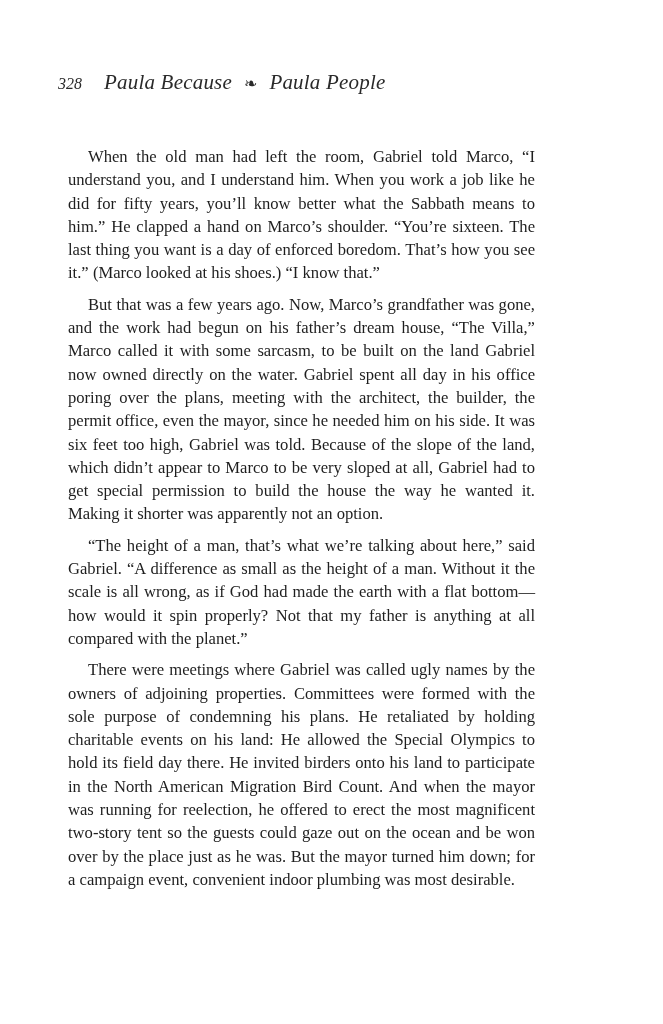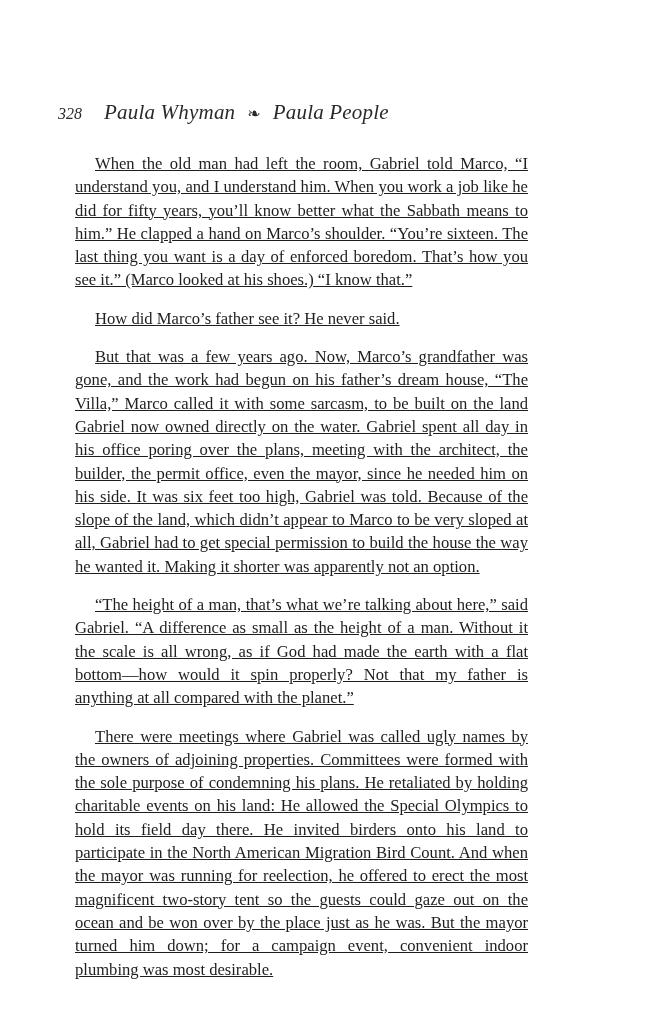--- a/index.html
+++ b/index.html
@@ -2,41 +2,39 @@
 <html><head>
 <meta charset="utf-8">
 <style>
   html, body { margin: 0; padding: 0; background: #ffffff; }
   body { width: 663px; height: 1024px; position: relative; overflow: hidden; }
   .header {
     position: absolute; left: 58px; top: 70px;
     display: flex; align-items: baseline;
     font-family: "Liberation Serif", serif; font-style: italic;
     color: #2a2a2a;
-    margin-top: 30px;
   }
   .page-num { font-size: 16px; margin-right: 22px; }
   .author, .title { font-size: 21px; letter-spacing: 0.2px; }
   .ornament { font-size: 16px; margin: 0 12px; font-style: normal; }
   .body-text {
     position: absolute; left: 60px; top: 137px; width: 483px;
     font-family: "Liberation Serif", serif; font-size: 16.6px;
     line-height: 23.3px; color: #1e1e1e; text-align: justify;
   }
-  .body-text p { margin: 15px; text-indent: 20px; text-decoration: underline; }
+  .body-text p { margin: 8px; text-indent: 20px; }
 </style>
 </head>
 <body>
 
 <div class="header">
   <span class="page-num">328</span>
-  <span class="author">Paula Whyman</span>
+  <span class="author">Paula Because</span>
   <span class="ornament">❧</span>
   <span class="title">Paula People</span>
 </div>
 
 <div class="body-text">
   <p>When the old man had left the room, Gabriel told Marco, “I understand you, and I understand him. When you work a job like he did for fifty years, you’ll know better what the Sabbath means to him.” He clapped a hand on Marco’s shoulder. “You’re sixteen. The last thing you want is a day of enforced boredom. That’s how you see it.” (Marco looked at his shoes.) “I know that.”</p>
-  <p>How did Marco’s father see it? He never said.</p>
   <p>But that was a few years ago. Now, Marco’s grandfather was gone, and the work had begun on his father’s dream house, “The Villa,” Marco called it with some sarcasm, to be built on the land Gabriel now owned directly on the water. Gabriel spent all day in his office poring over the plans, meeting with the architect, the builder, the permit office, even the mayor, since he needed him on his side. It was six feet too high, Gabriel was told. Because of the slope of the land, which didn’t appear to Marco to be very sloped at all, Gabriel had to get special permission to build the house the way he wanted it. Making it shorter was apparently not an option.</p>
   <p>“The height of a man, that’s what we’re talking about here,” said Gabriel. “A difference as small as the height of a man. Without it the scale is all wrong, as if God had made the earth with a flat bottom—how would it spin properly? Not that my father is anything at all compared with the planet.”</p>
   <p>There were meetings where Gabriel was called ugly names by the owners of adjoining properties. Committees were formed with the sole purpose of condemning his plans. He retaliated by holding charitable events on his land: He allowed the Special Olympics to hold its field day there. He invited birders onto his land to participate in the North American Migration Bird Count. And when the mayor was running for reelection, he offered to erect the most magnificent two-story tent so the guests could gaze out on the ocean and be won over by the place just as he was. But the mayor turned him down; for a campaign event, convenient indoor plumbing was most desirable.</p>
 </div>
 
 </body></html>

